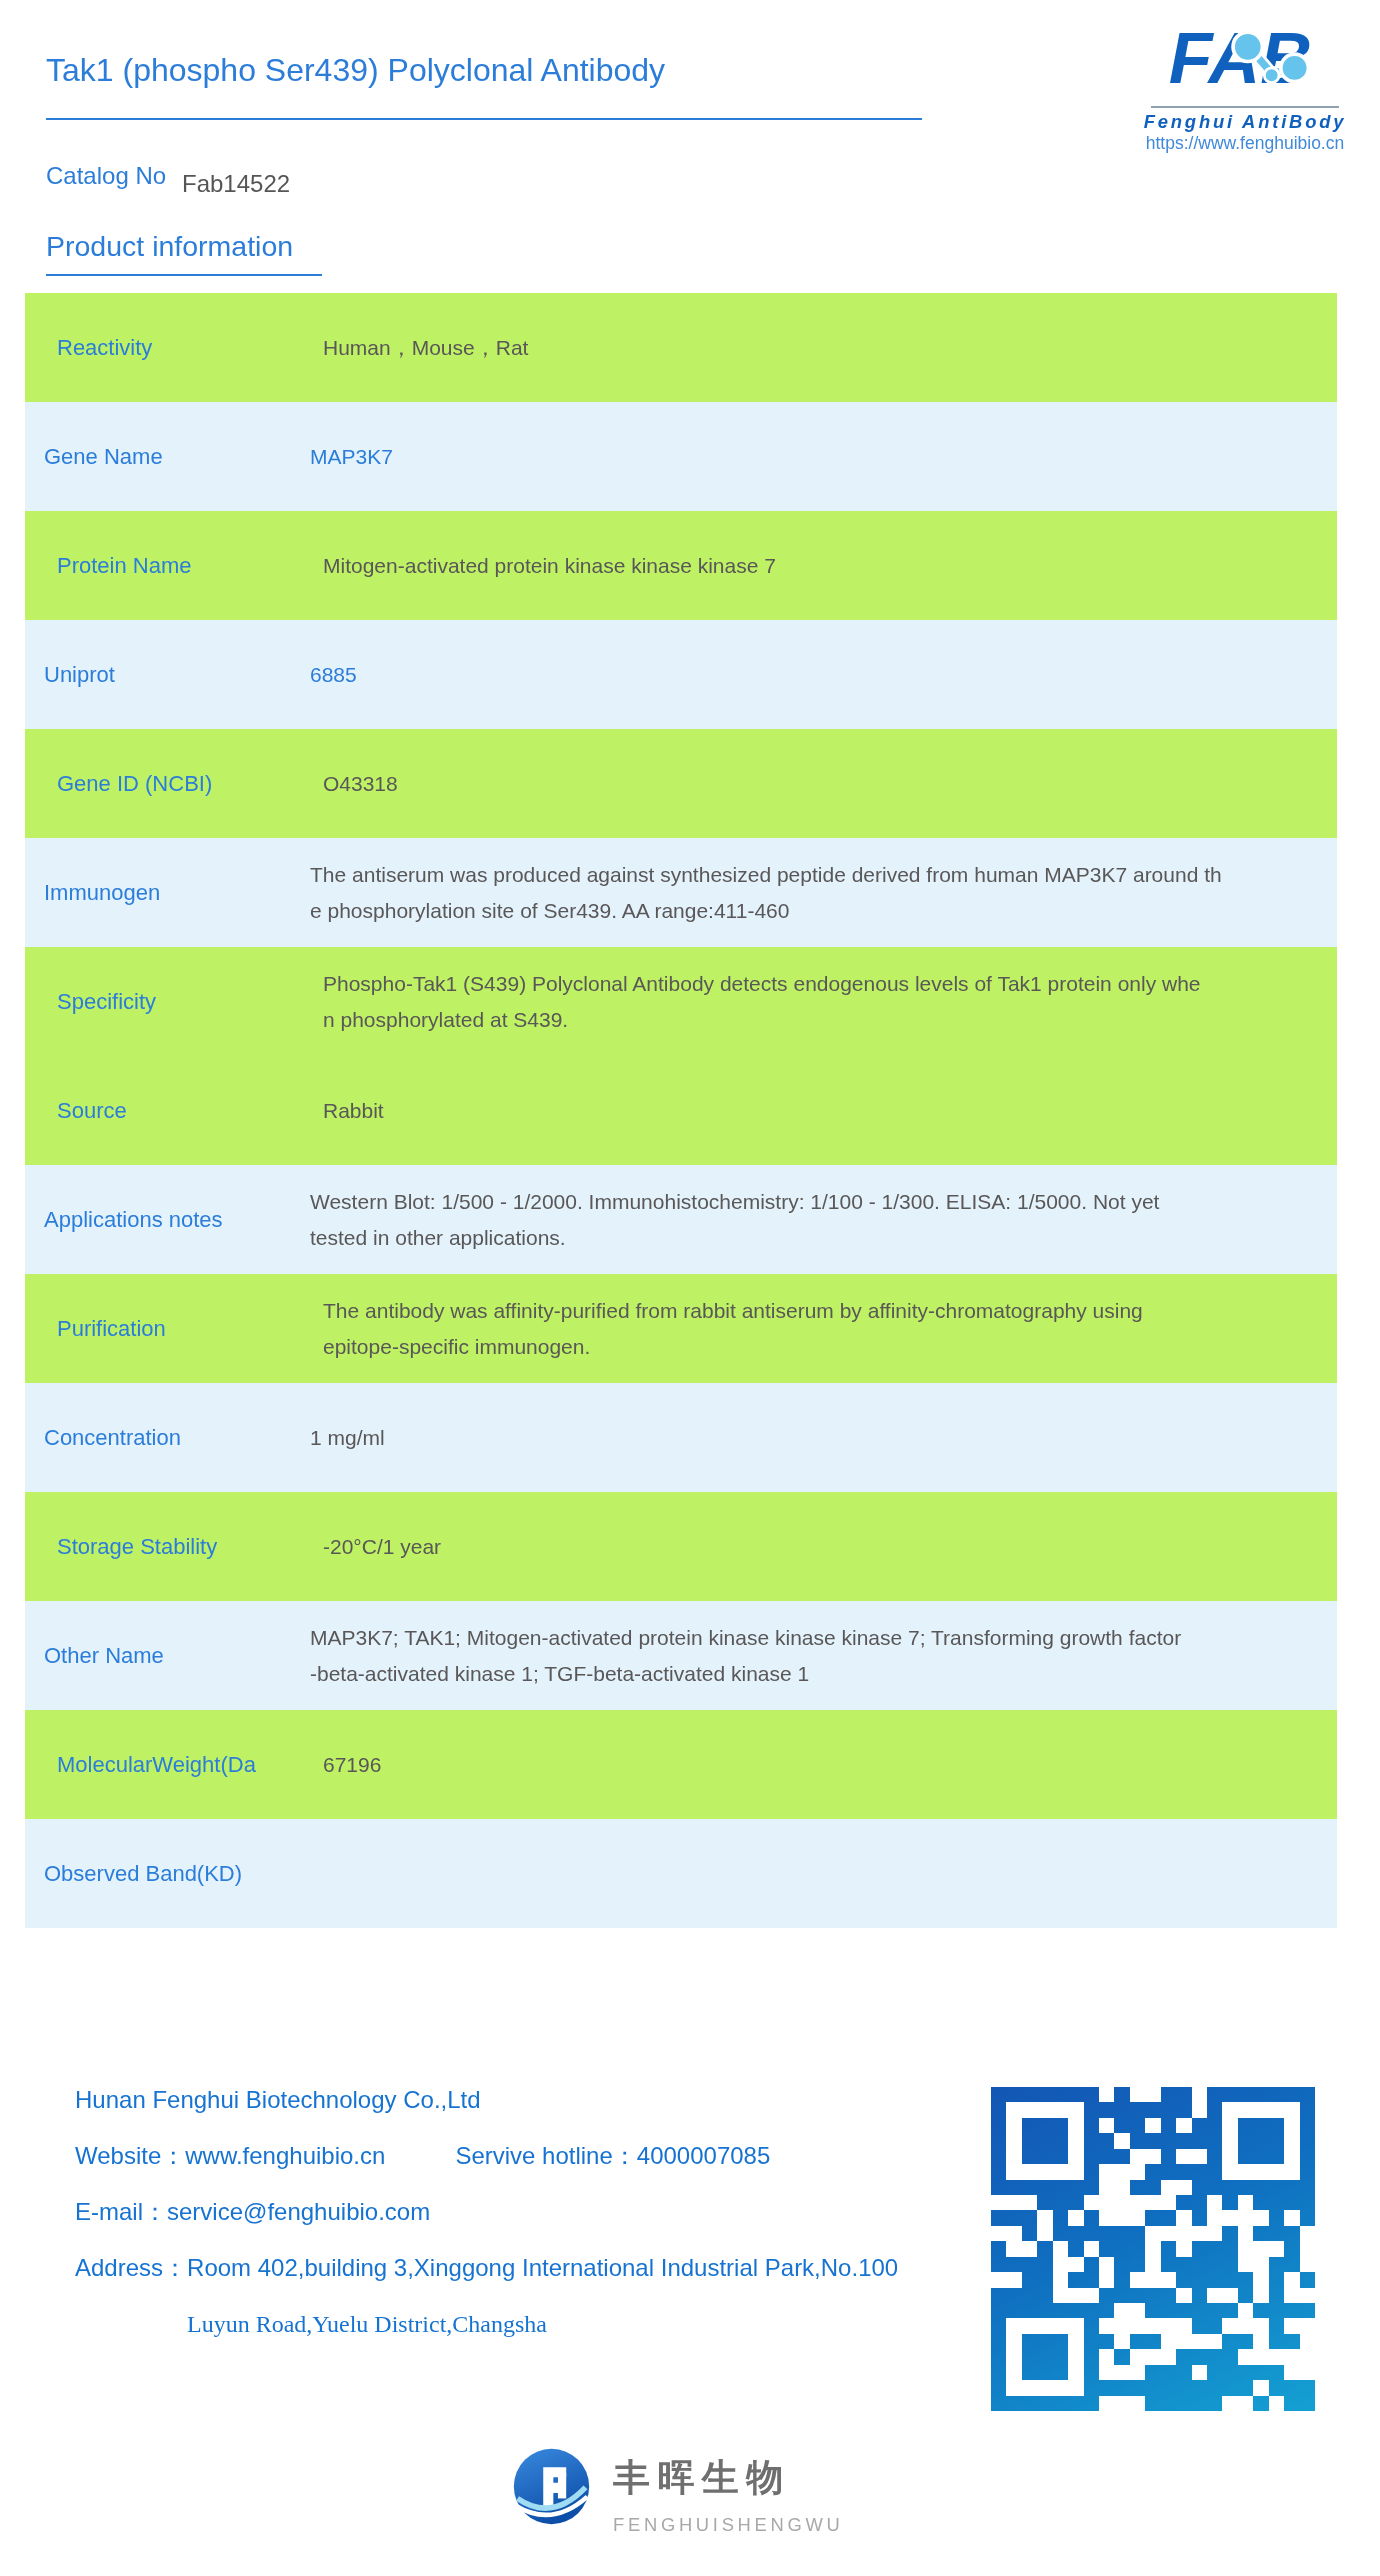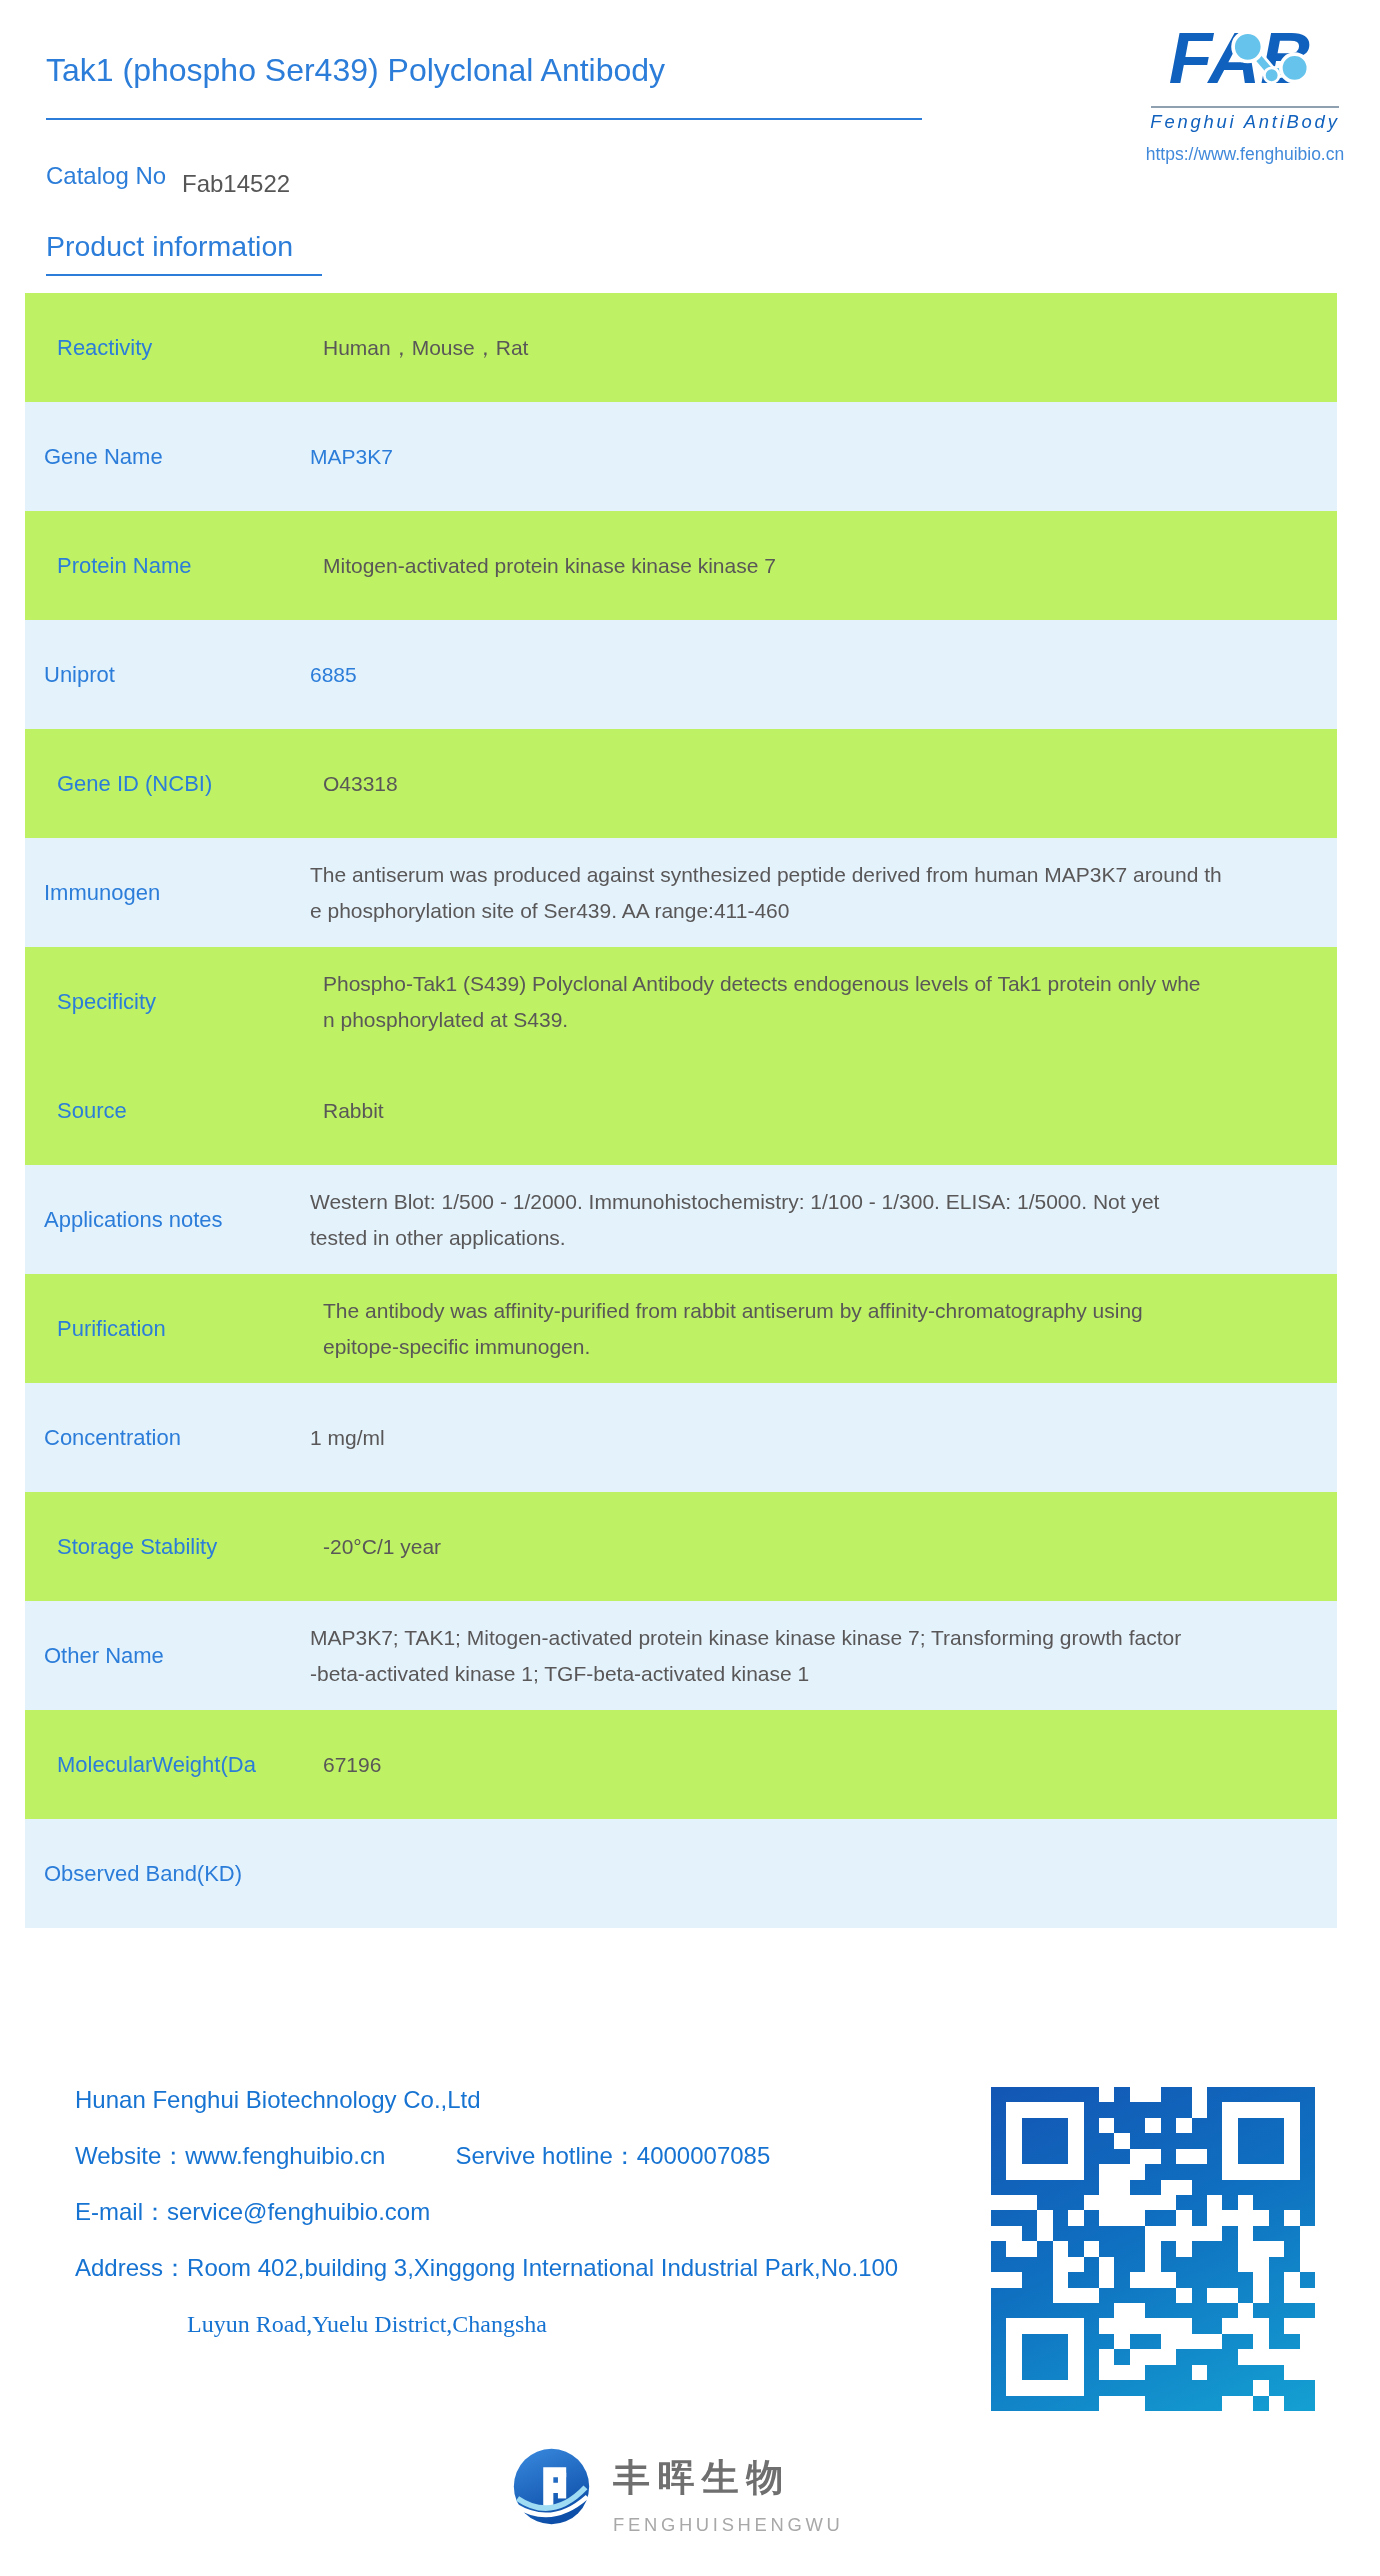--- a/index.html
+++ b/index.html
@@ -15,24 +15,24 @@
     font-size:32px; color:#2b7dd9; letter-spacing:0px;
   }
   .title-rule {
     position:absolute; left:46px; top:118px; width:876px; height:1.8px; background:#2b7dd9;
   }
   .logo-wrap {
     position:absolute; left:1143px; top:22px; width:204px; text-align:center;
   }
   .logo-divider { width:188px; height:1.8px; background:#8fa0b0; margin:1.8px auto 3.7px auto; }
   .logo-subtitle {
-    color:#1060bd; font-weight:normal; font-style:italic;
+    color:#1060bd; font-weight:bold; font-style:italic;
     font-size:18.4px; letter-spacing:2.8px; white-space:nowrap;
   }
-  .logo-url { color:#4189da; font-size:17.5px; margin-top:11px; white-space:nowrap; }
+  .logo-url { color:#4189da; font-size:17.5px; white-space:nowrap; }
 
   .catalog-row { position:absolute; left:46px; top:162px; width:552px; height:31px; }
   .catalog-label { position:absolute; left:0; top:0; color:#2b7dd9; font-size:24px; }
   .catalog-value { position:absolute; left:136px; top:8px; color:#565656; font-size:24px; }
 
   .section-title {
     position:absolute; left:46px; top:230px;
     font-size:28.5px; color:#2b7dd9;
   }
   .section-rule {

